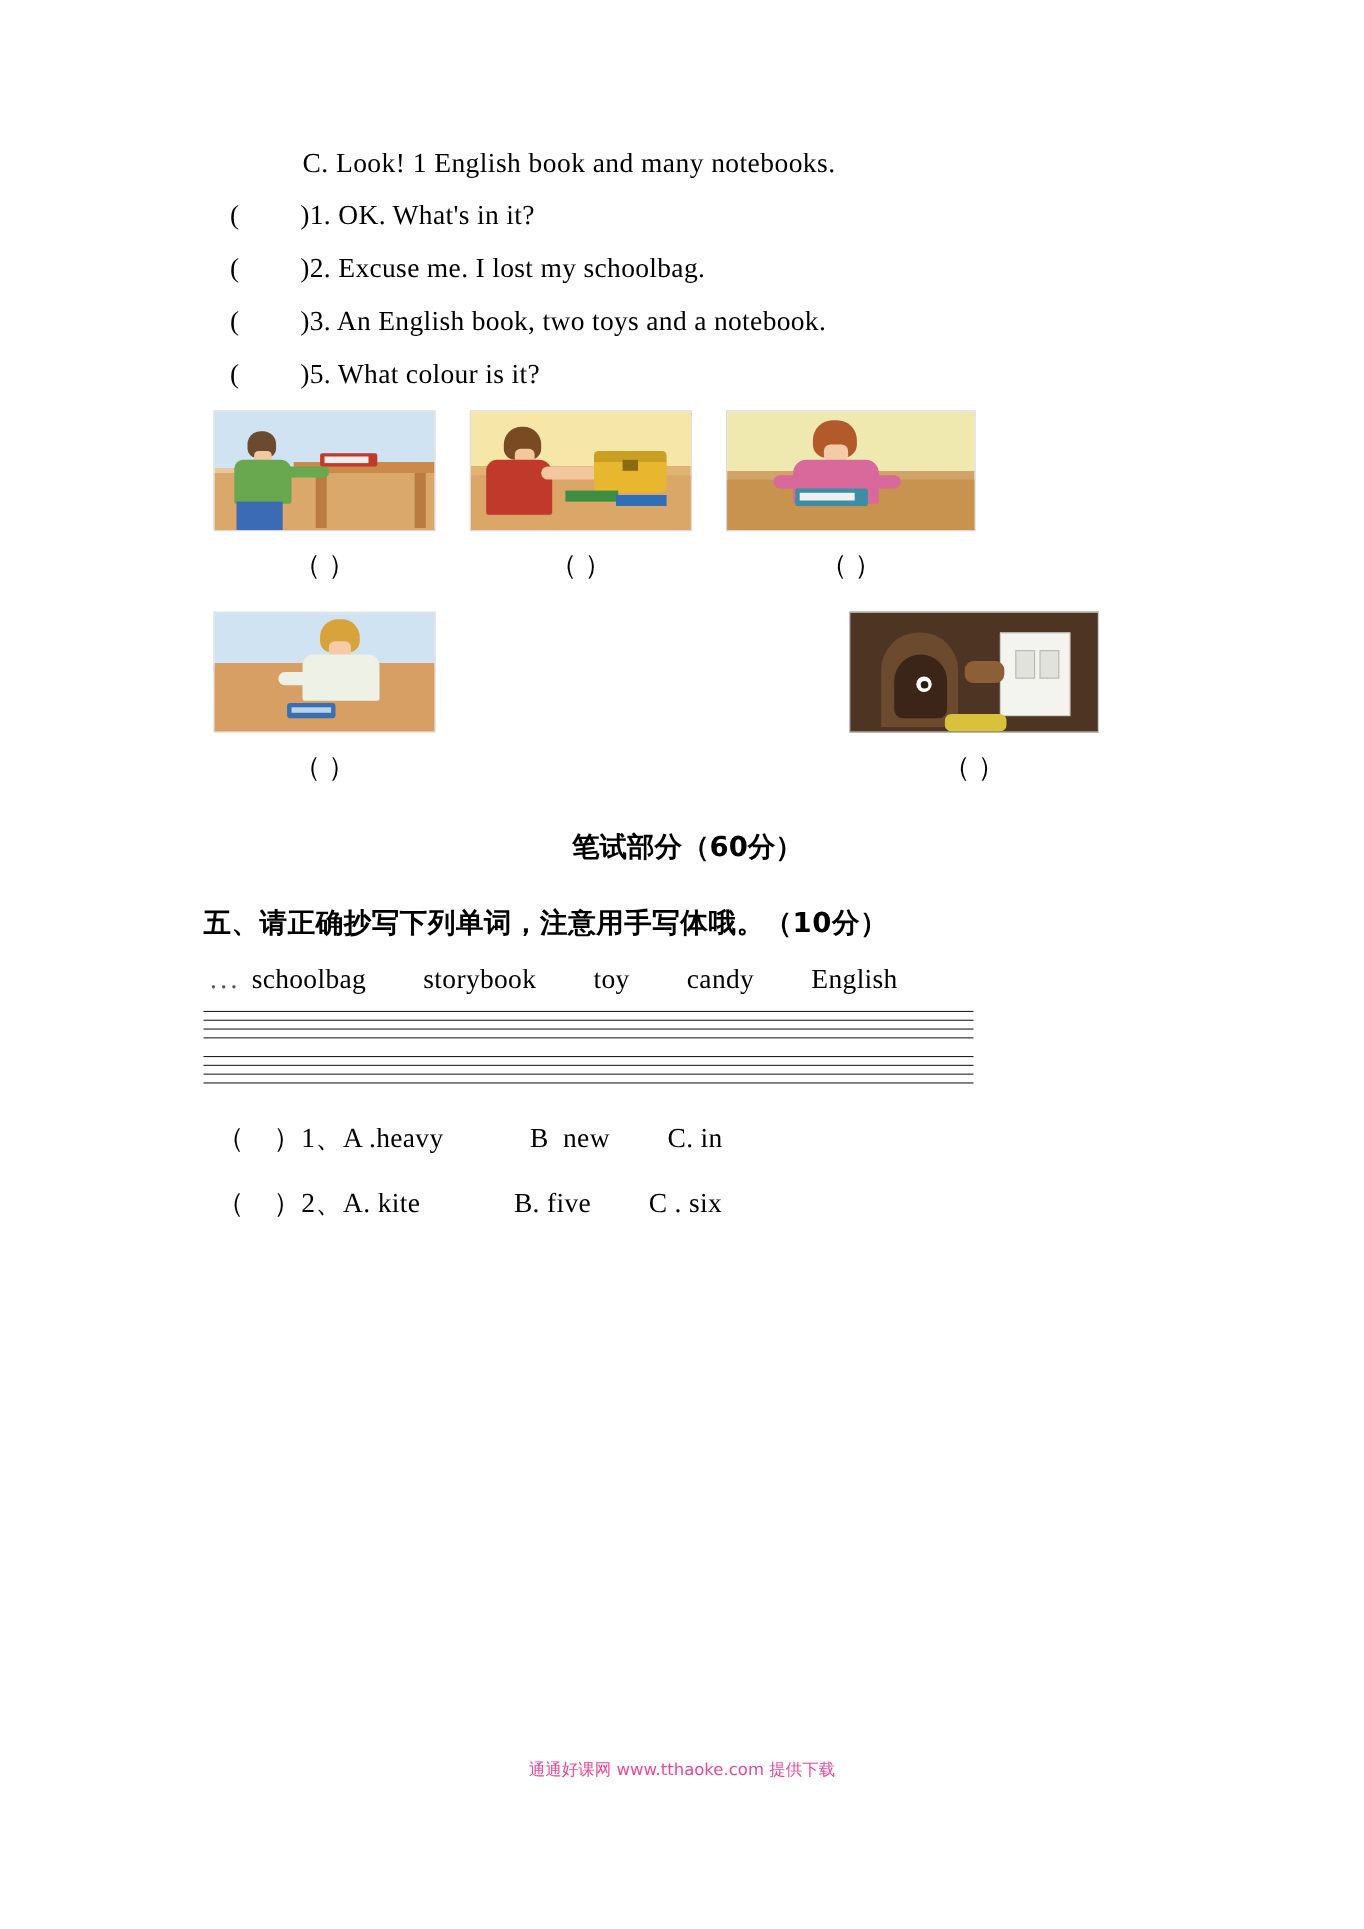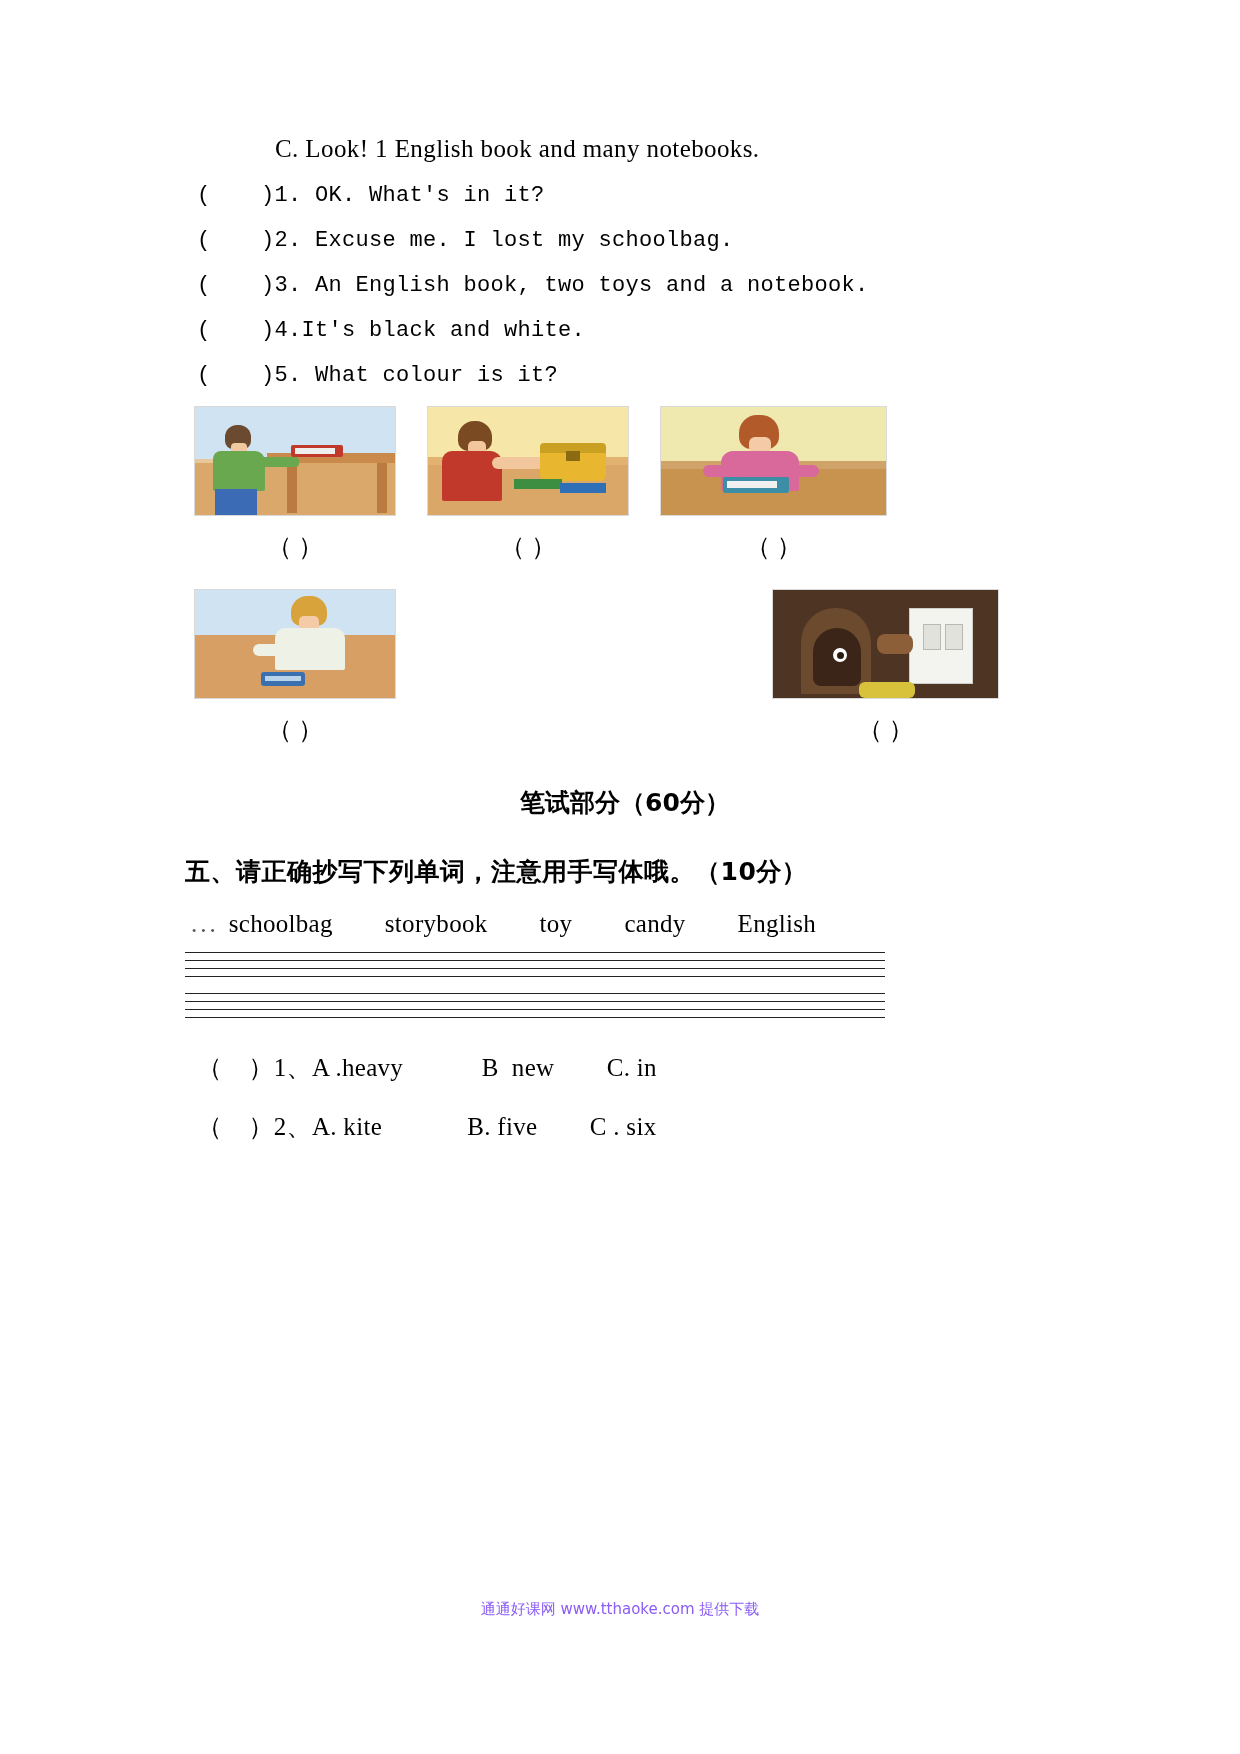--- a/index.html
+++ b/index.html
@@ -38,24 +38,23 @@
   .section-heading {
     font-family: "DejaVu Sans", sans-serif;
     font-weight: bold;
     font-size: 25px;
     margin-top: 36px;
     margin-bottom: 8px;
     letter-spacing: 0.5px;
   }
 
   .q-line {
-    font-size: 22px;
-    margin: 20px 0 0 12px;
+    font-size: 25px;
+    margin: 20px 0 0 24px;
     letter-spacing: 0.3px;
-    font-family: Liberation Mono, monospace;
   }
   .q-line .paren {
     display: inline-block;
     width: 64px;
     letter-spacing: 0;
   }
 
   
   .pic-row {
     display: flex;
@@ -130,36 +129,35 @@
   }
 
   .footer {
     position: absolute;
     left: 0;
     top: 1600px;
     width: 1240px;
     text-align: center;
     font-family: "DejaVu Sans", sans-serif;
     font-size: 15px;
-    color: #8b5cf6;
+    color: #ec4899;
   }
 </style>
 </head>
 <body>
 
 <div class="page">
   <div class="content">
 
     <div class="line-c-option">C. Look! 1 English book and many notebooks.</div>
 
 
     <div class="q-line"><span class="paren">(</span><span>)1. OK. What's in it?</span></div>
     <div class="q-line"><span class="paren">(</span><span>)2. Excuse me. I lost my schoolbag.</span></div>
     <div class="q-line"><span class="paren">(</span><span>)3. An English book, two toys and a notebook.</span></div>
-    <div class="q-line"><span class="paren">(</span><span>)4.It's black and white.</span></div>
     <div class="q-line"><span class="paren">(</span><span>)5. What colour is it?</span></div>
 
 
     <div class="pic-row">
 
       <div class="pic-cell">
         <div class="pic-box" style="background:linear-gradient(#cfe3f2 0 48%, #e8c89a 48% 100%);">
           <div class="ill" style="left:0;top:56px;width:100%;height:52px;background:#d9a86a;"></div>
           <div class="ill" style="left:72px;top:46px;width:128px;height:10px;background:#c98a4b;"></div>
           <div class="ill" style="left:92px;top:56px;width:10px;height:50px;background:#b97b3f;"></div>

